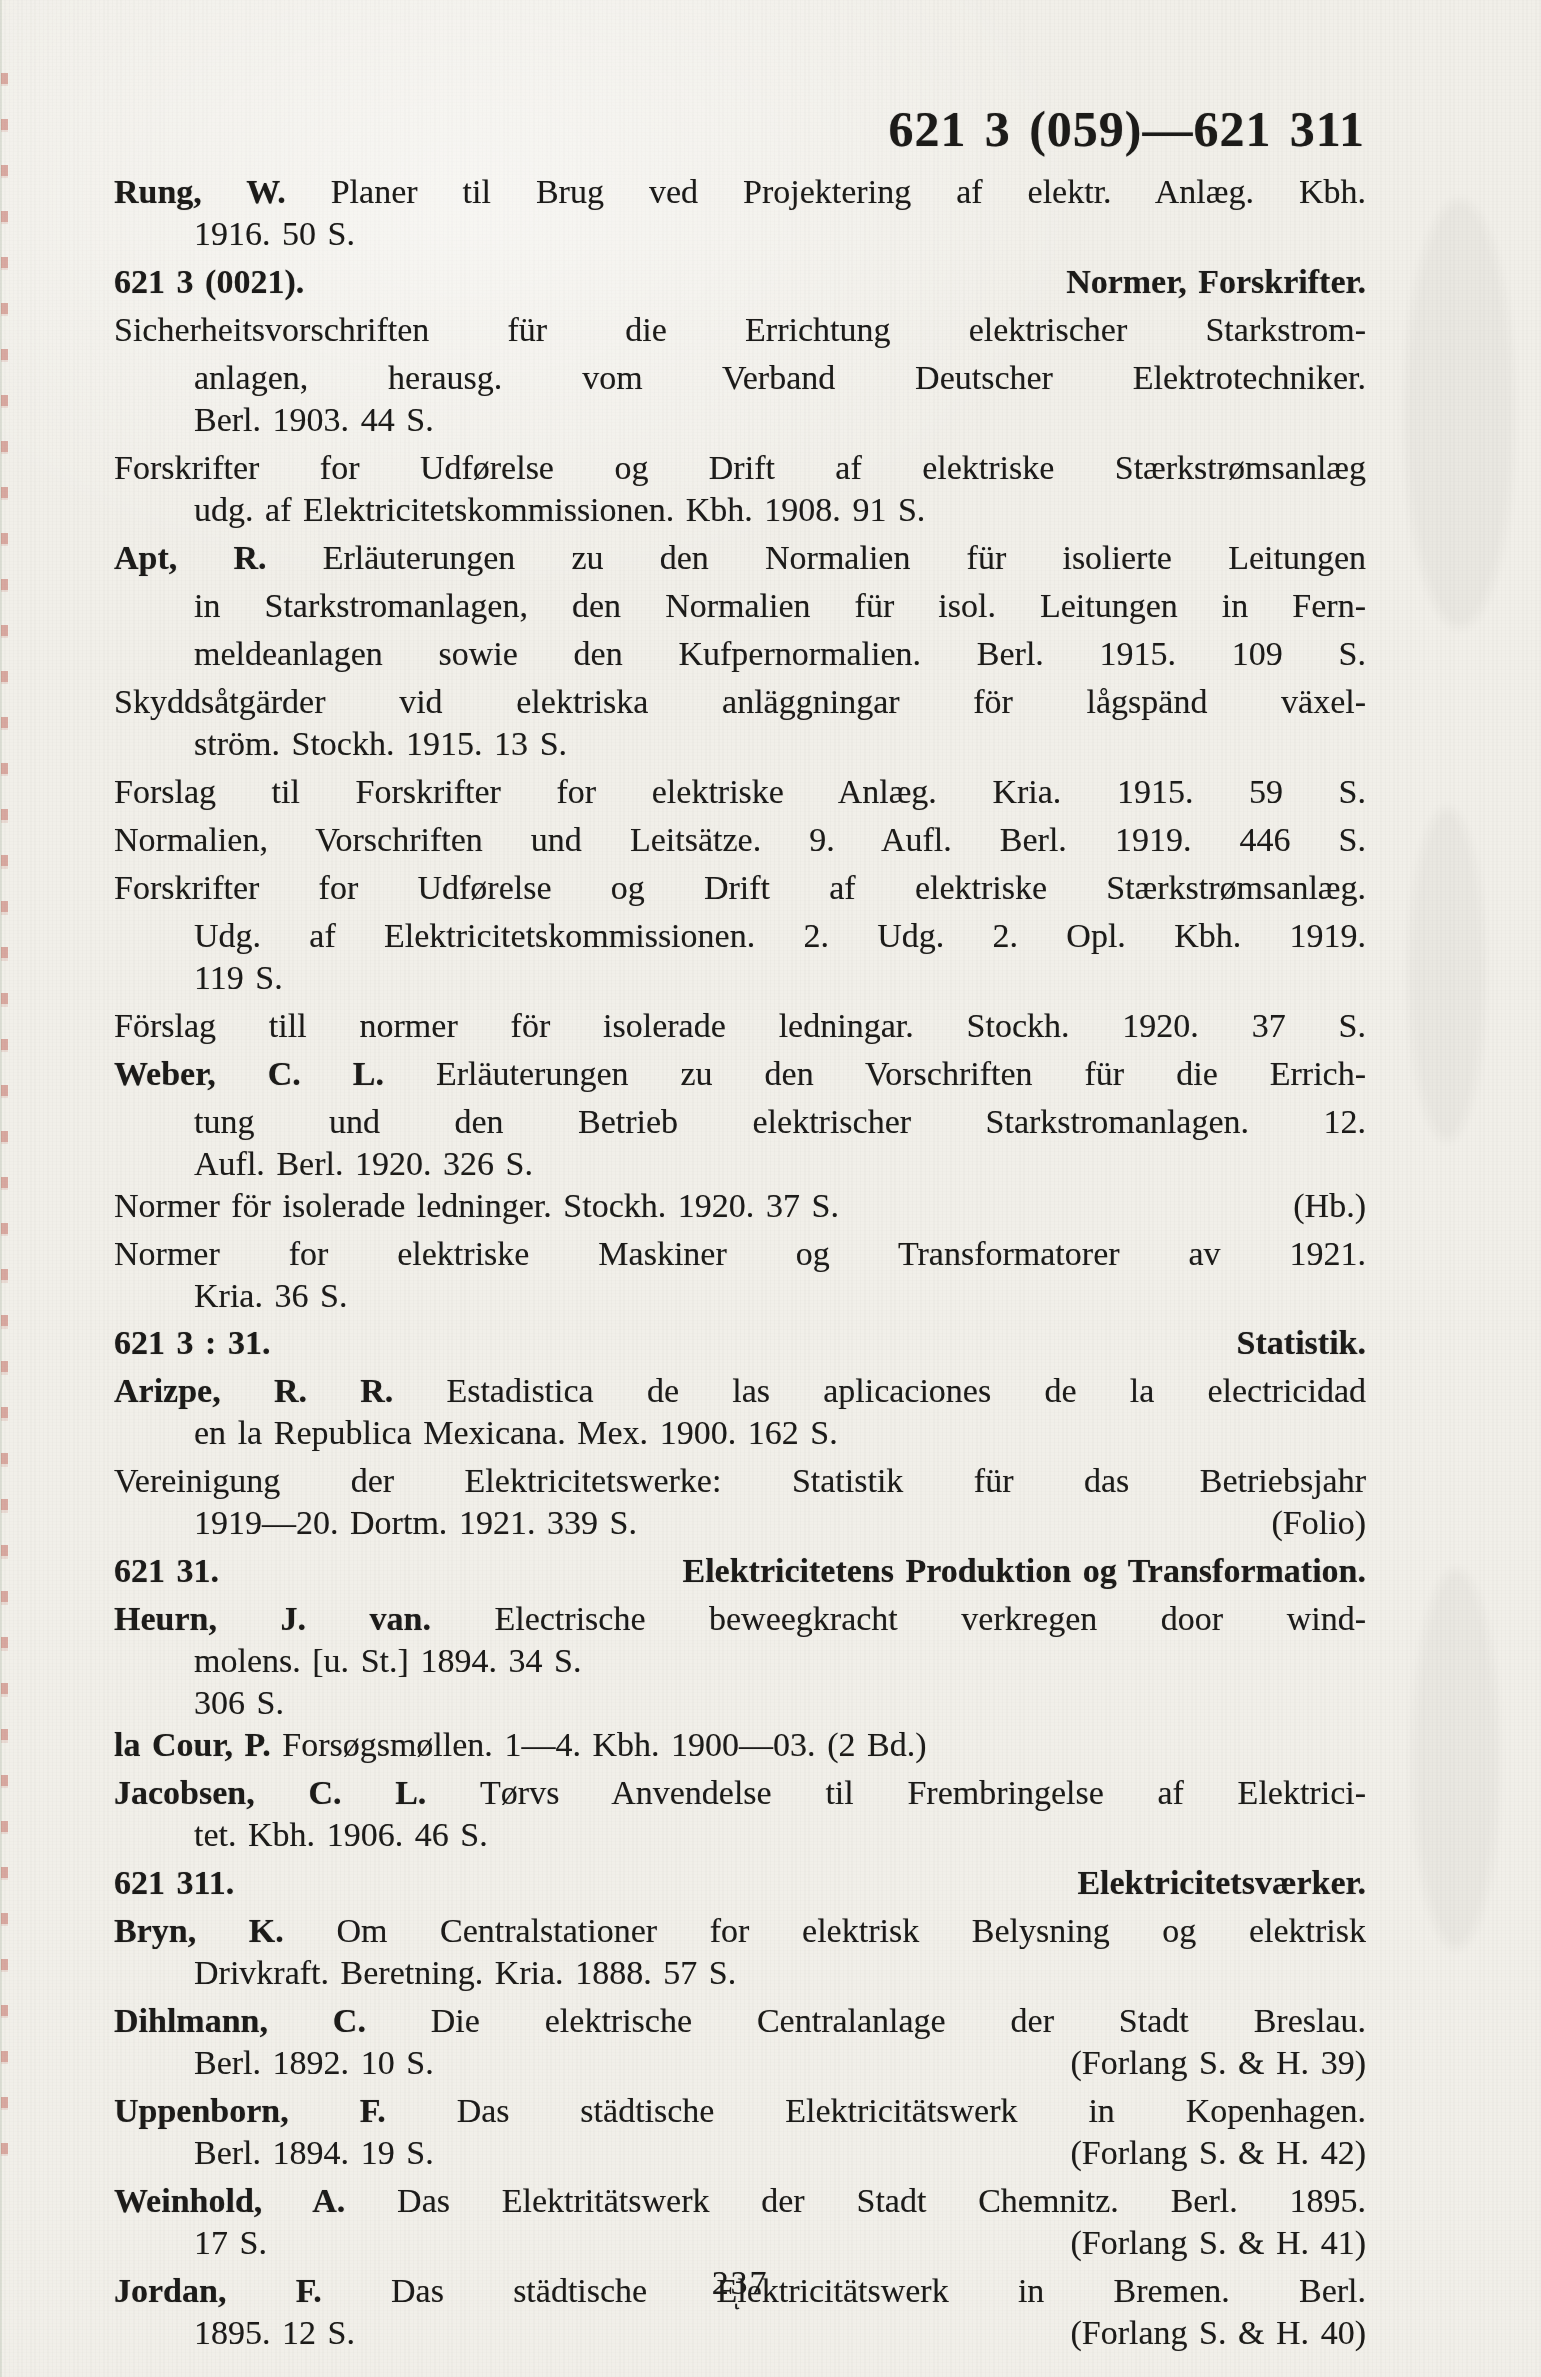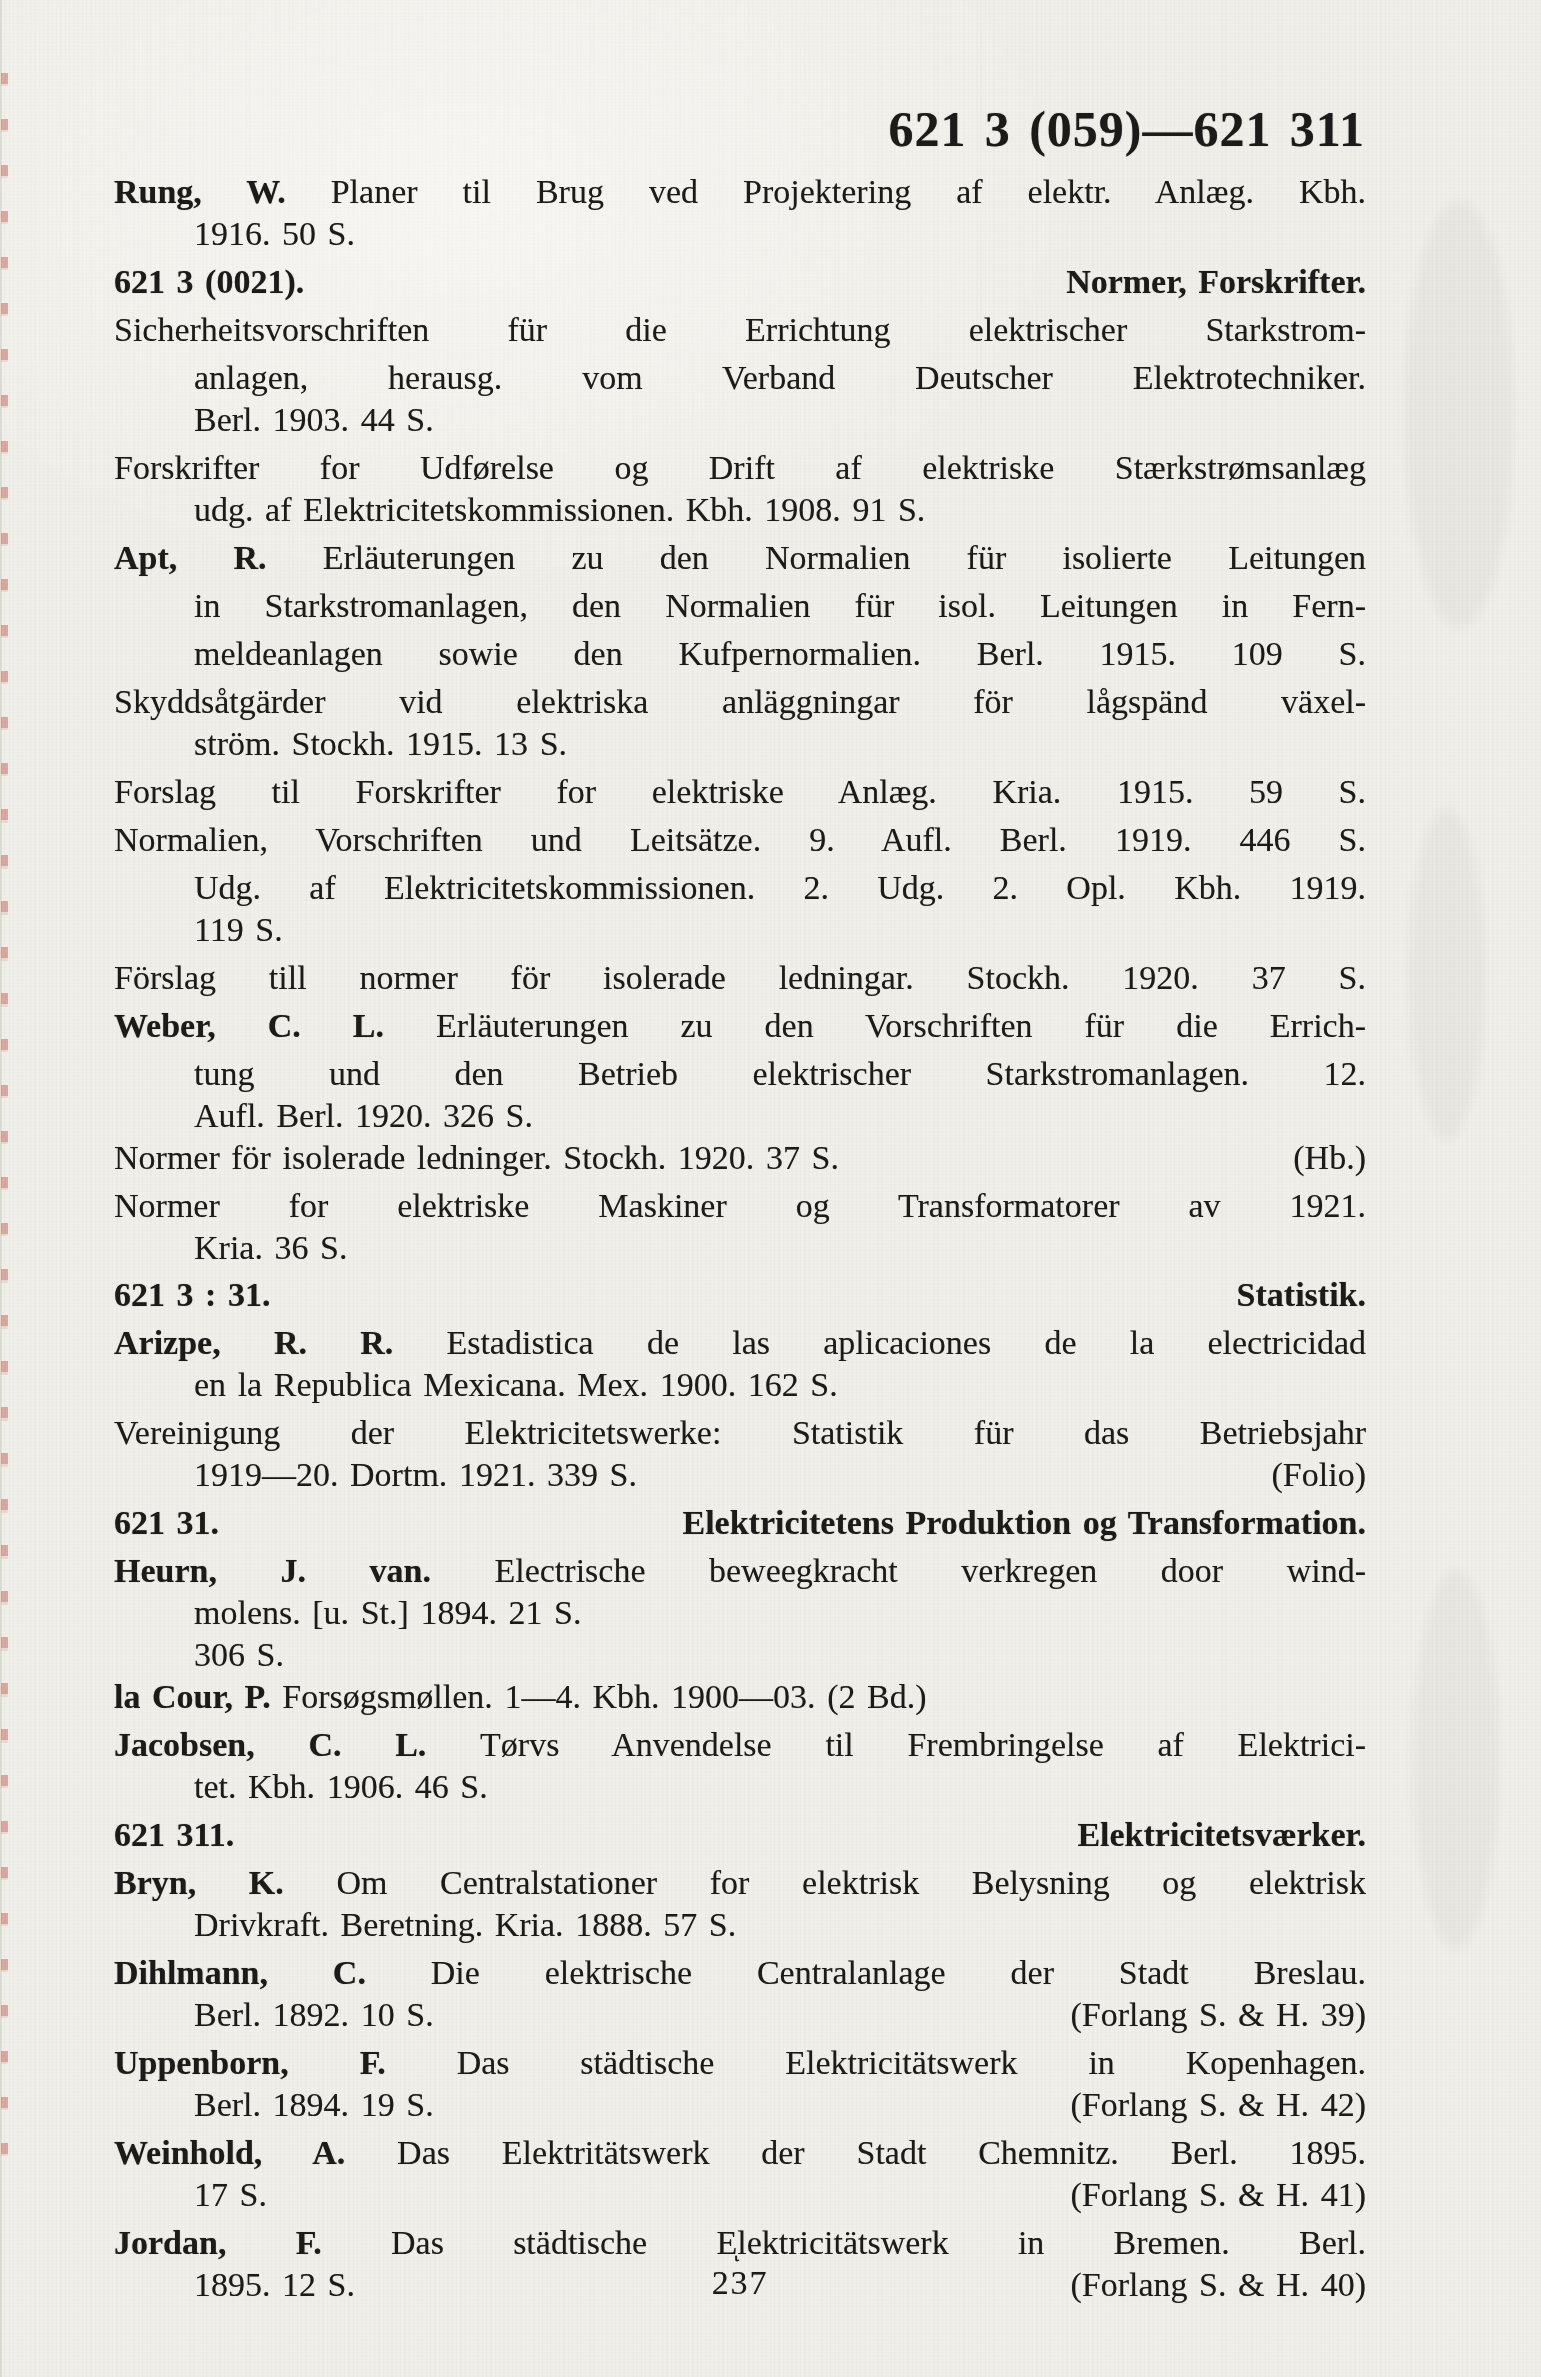--- a/index.html
+++ b/index.html
@@ -95,20 +95,21 @@
       <div class="line cont "><span class="line-text">Berl. 1903.  44 S.</span></div>
       <div class="line j "><span class="line-text">Forskrifter for Udførelse og Drift af elektriske Stærkstrømsanlæg</span></div>
       <div class="line cont "><span class="line-text">udg. af Elektricitetskommissionen.  Kbh. 1908.  91 S.</span></div>
       <div class="line j "><span class="line-text"><span class="b">Apt, R.  </span>Erläuterungen zu den Normalien für isolierte Leitungen</span></div>
       <div class="line cont j "><span class="line-text">in Starkstromanlagen, den Normalien für isol. Leitungen in Fern-</span></div>
       <div class="line cont j "><span class="line-text">meldeanlagen sowie den Kufpernormalien.  Berl. 1915.  109 S.</span></div>
       <div class="line j "><span class="line-text">Skyddsåtgärder vid elektriska anläggningar för lågspänd växel-</span></div>
       <div class="line cont "><span class="line-text">ström.  Stockh. 1915.  13 S.</span></div>
       <div class="line j "><span class="line-text">Forslag til Forskrifter for elektriske Anlæg.  Kria. 1915.  59 S.</span></div>
       <div class="line j "><span class="line-text">Normalien, Vorschriften und Leitsätze.  9. Aufl.  Berl. 1919.  446 S.</span></div>
+      <div class="line j "><span class="line-text">Forskrifter for Udførelse og Drift af elektriske Stærkstrømsanlæg.</span></div>
       <div class="line cont j "><span class="line-text">Udg. af Elektricitetskommissionen.  2. Udg. 2. Opl.  Kbh. 1919.</span></div>
       <div class="line cont "><span class="line-text">119  S.</span></div>
       <div class="line j "><span class="line-text">Förslag till normer för isolerade ledningar.  Stockh. 1920.  37 S.</span></div>
       <div class="line j "><span class="line-text"><span class="b">Weber, C. L.  </span>Erläuterungen zu den Vorschriften für die Errich-</span></div>
       <div class="line cont j "><span class="line-text">tung und den Betrieb elektrischer Starkstromanlagen.  12.</span></div>
       <div class="line cont "><span class="line-text">Aufl.  Berl. 1920.  326 S.</span></div>
       <div class="line split">
         <span class="line-text">Normer för isolerade ledninger.  Stockh. 1920.  37 S.</span>
         <span class="right-note">(Hb.)</span>
       </div>
@@ -123,21 +124,21 @@
       <div class="line j "><span class="line-text">Vereinigung der Elektricitetswerke: Statistik für das Betriebsjahr</span></div>
       <div class="line cont split">
         <span class="line-text">1919—20.  Dortm. 1921.  339 S.</span>
         <span class="right-note">(Folio)</span>
       </div>
       <div class="line section">
         <span class="b">621 31.</span>
         <span class="b">Elektricitetens Produktion og Transformation.</span>
       </div>
       <div class="line j "><span class="line-text"><span class="b">Heurn, J. van.  </span>Electrische beweegkracht verkregen door wind-</span></div>
-      <div class="line cont "><span class="line-text">molens.  [u. St.]  1894.  21 S.</span></div>
+      <div class="line cont "><span class="line-text">molens.  [u. St.]  1894.  34 S.</span></div>
       <div class="line cont "><span class="line-text">306 S.</span></div>
       <div class="line "><span class="line-text"><span class="b">la Cour, P.  </span>Forsøgsmøllen.  1—4.  Kbh. 1900—03.  (2 Bd.)</span></div>
       <div class="line j "><span class="line-text"><span class="b">Jacobsen, C. L.  </span>Tørvs Anvendelse til Frembringelse af Elektrici-</span></div>
       <div class="line cont "><span class="line-text">tet.  Kbh. 1906.  46 S.</span></div>
       <div class="line section">
         <span class="b">621 311.</span>
         <span class="b">Elektricitetsværker.</span>
       </div>
       <div class="line j "><span class="line-text"><span class="b">Bryn, K.  </span>Om Centralstationer for elektrisk Belysning og elektrisk</span></div>
       <div class="line cont "><span class="line-text">Drivkraft.  Beretning.  Kria. 1888.  57 S.</span></div>

